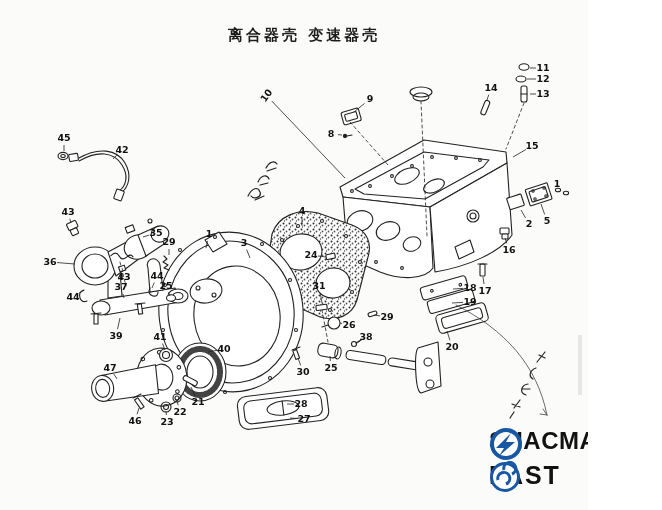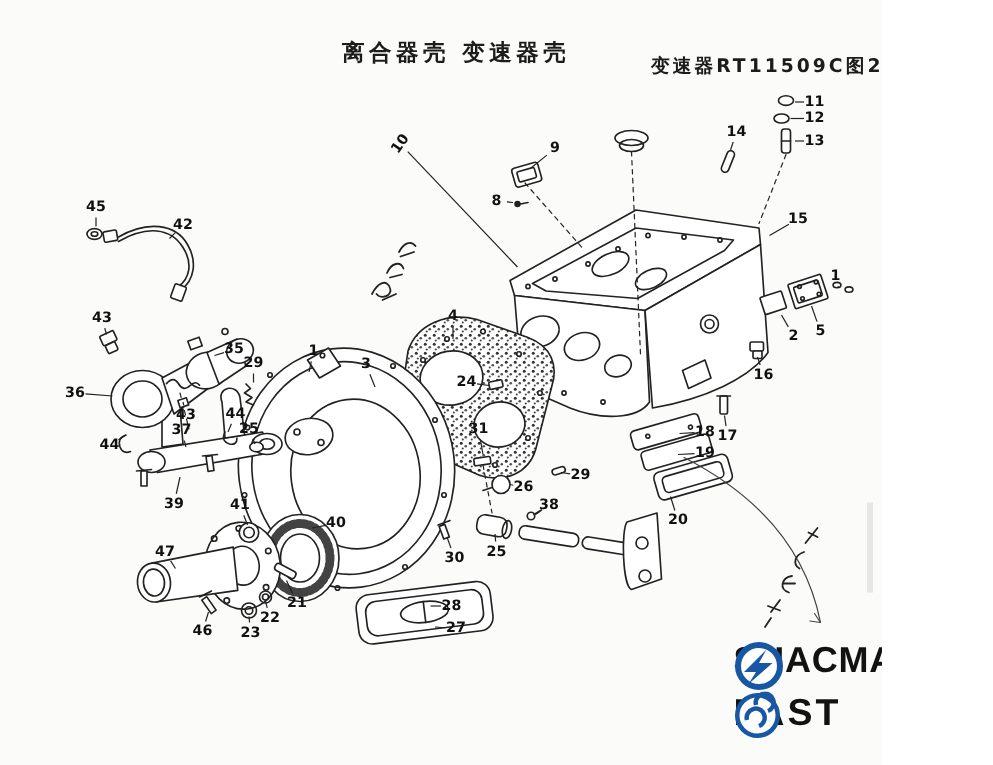--- a/index.html
+++ b/index.html
@@ -18,21 +18,20 @@
   .fast-row{left:489px;top:461px;}
   .fast-row .brand-text{font-size:25px;letter-spacing:2px;}
   .edge-shadow{position:absolute;right:6px;top:335px;width:4px;height:60px;background:#dedede;opacity:.7;}
 </style>
 </head>
 <body>
 
 <div class="page">
 
   <div class="title title-left">离合器壳  变速器壳</div>
-  <div class="title title-right">变速器RT11509C图2</div>
 
   <svg id="diagram-svg" width="662" height="510" viewBox="0 0 662 510">
     <defs>
       <pattern id="spk" width="6" height="6" patternUnits="userSpaceOnUse">
         <rect width="6" height="6" fill="#ffffff"></rect>
         <circle cx="1.5" cy="1.5" r="1" fill="#333"></circle>
         <circle cx="4.5" cy="3.5" r="0.9" fill="#555"></circle>
         <circle cx="2.5" cy="5" r="0.7" fill="#444"></circle>
       </pattern>
     </defs>

